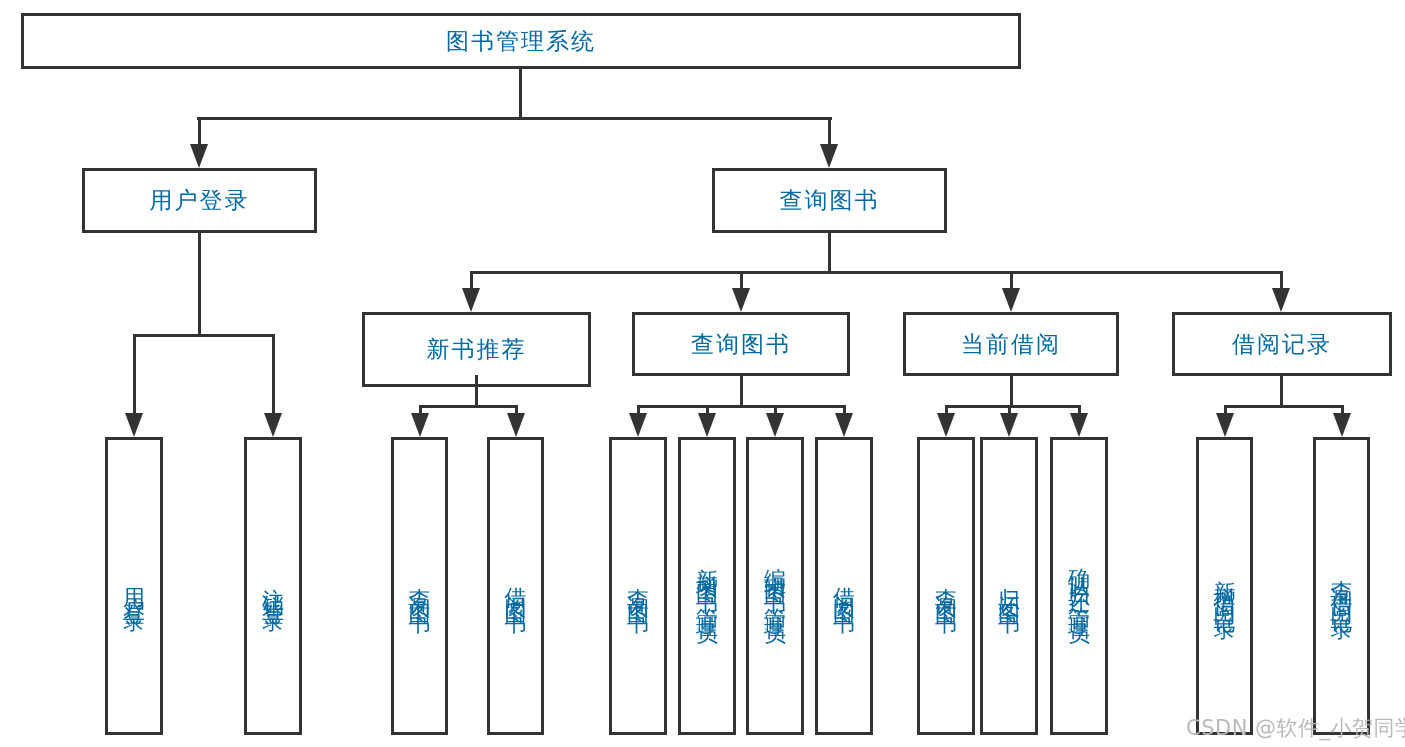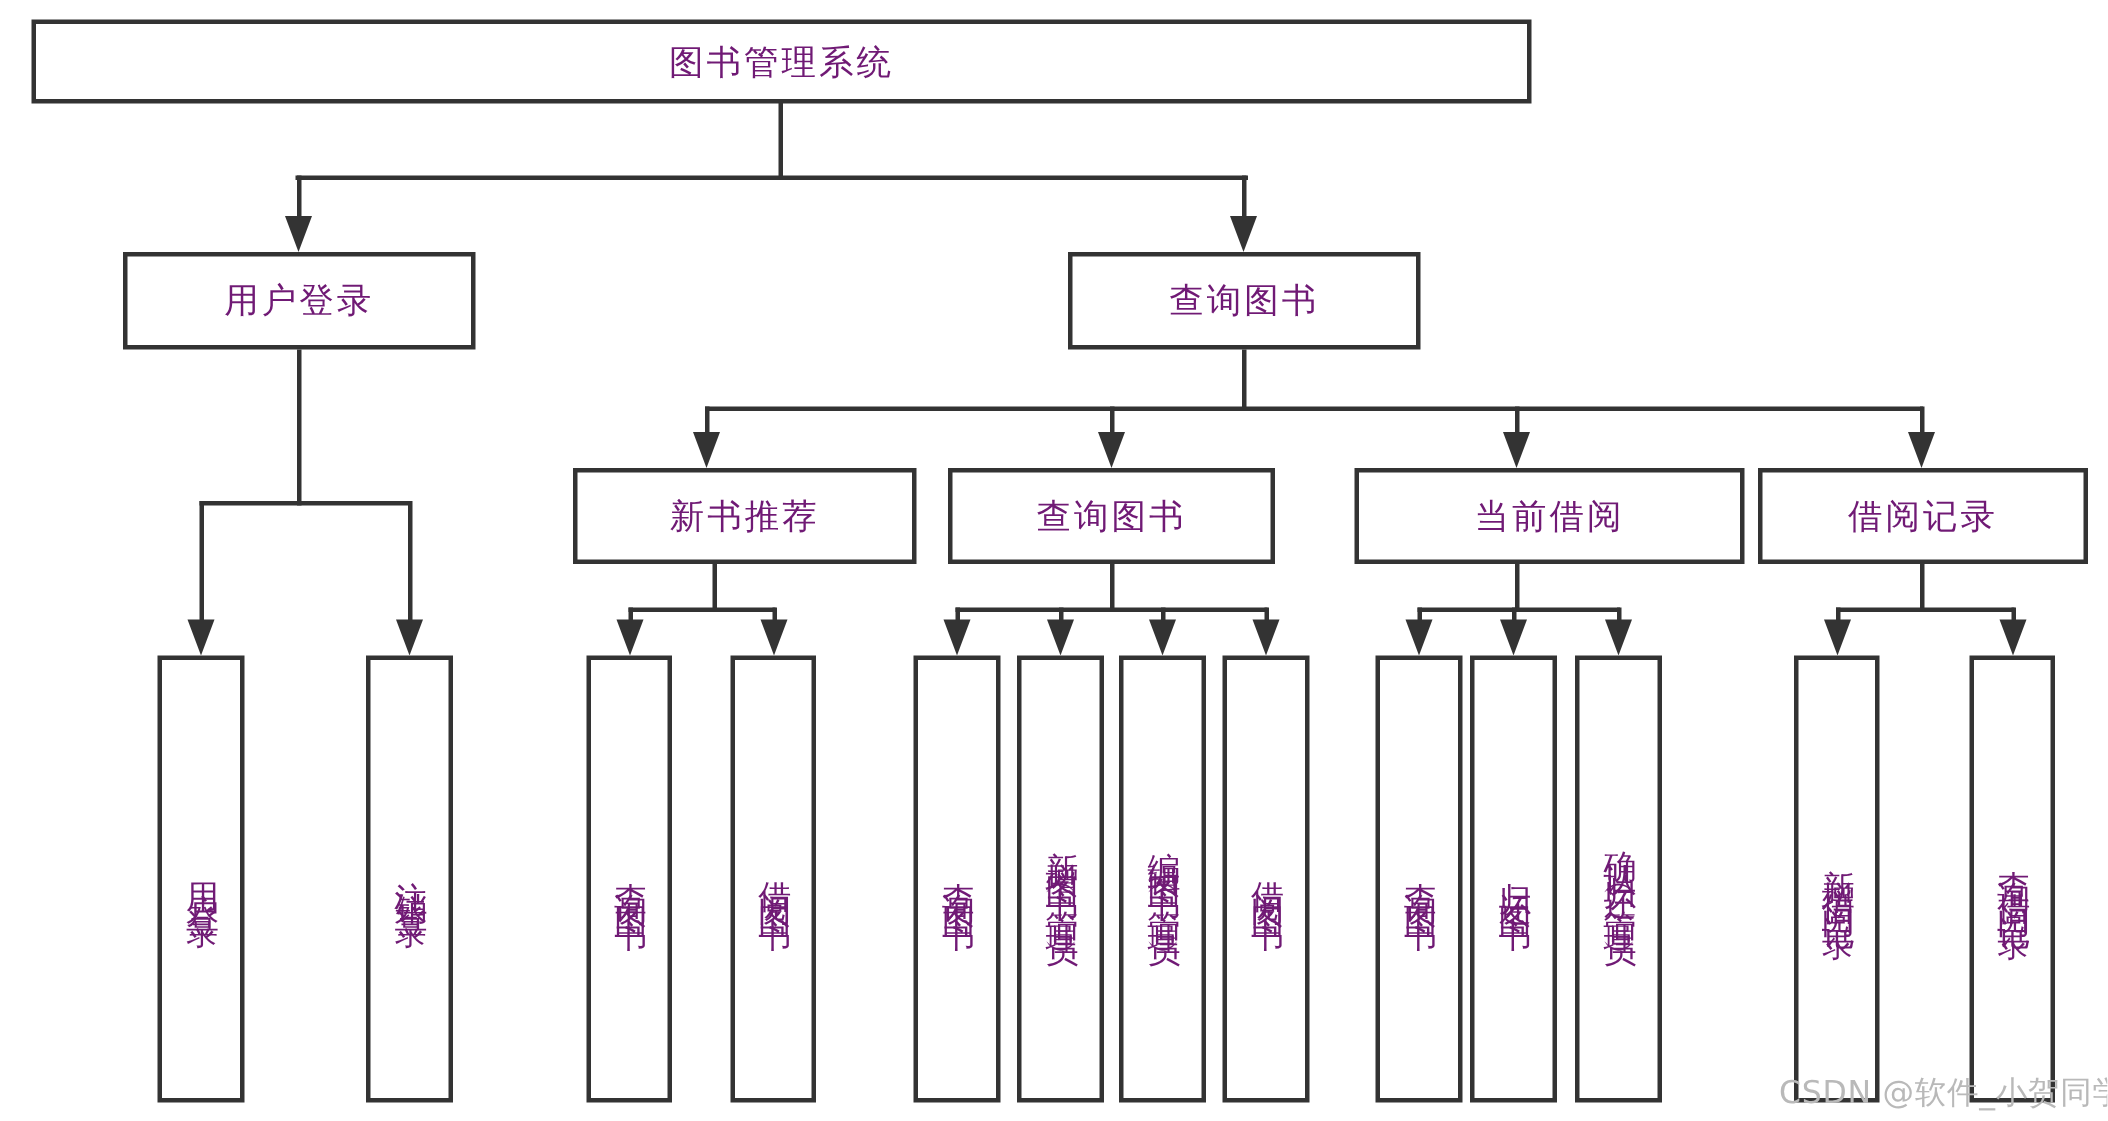--- a/index.html
+++ b/index.html
@@ -3,21 +3,21 @@
 <meta charset="utf-8">
 <style>
   html,body{margin:0;padding:0;background:#ffffff;}
   .canvas{
     position:relative;width:1405px;height:747px;background:#ffffff;
     font-family:"DejaVu Sans","Liberation Sans",sans-serif;overflow:hidden;
   }
   .box{
     position:absolute;border:3px solid #333333;background:#ffffff;
     box-sizing:border-box;display:flex;align-items:center;justify-content:center;
-    color:#701a75;
+    color:#0369a1;
   }
   .box.h span{font-size:23px;letter-spacing:2px;white-space:nowrap;}
   .box.v span{
     writing-mode:vertical-rl;text-orientation:mixed;
     font-size:22px;letter-spacing:8px;line-height:1;white-space:nowrap;
   }
   .line{position:absolute;background:#333333;}
   .arrowhead{
     position:absolute;width:0;height:0;
     border-left:9px solid transparent;border-right:9px solid transparent;
@@ -62,27 +62,27 @@
   <div class="line" style="left:470px;top:271px;width:812px;height:3px"></div>
   <div class="line" style="left:470px;top:271px;width:3px;height:20px"></div>
   <div class="arrowhead" style="left:462px;top:288px"></div>
   <div class="line" style="left:740px;top:271px;width:3px;height:20px"></div>
   <div class="arrowhead" style="left:732px;top:288px"></div>
   <div class="line" style="left:1010px;top:271px;width:3px;height:20px"></div>
   <div class="arrowhead" style="left:1002px;top:288px"></div>
   <div class="line" style="left:1280px;top:271px;width:3px;height:20px"></div>
   <div class="arrowhead" style="left:1272px;top:288px"></div>
 
-  <div class="box h" style="left:382px;top:312px;width:229px;height:64px">
+  <div class="box h" style="left:362px;top:312px;width:229px;height:75px">
     <span>新书推荐</span>
   </div>
   <div class="box h" style="left:632px;top:312px;width:218px;height:64px">
     <span>查询图书</span>
   </div>
-  <div class="box h" style="left:903px;top:312px;width:260px;height:64px">
+  <div class="box h" style="left:903px;top:312px;width:216px;height:64px">
     <span>当前借阅</span>
   </div>
   <div class="box h" style="left:1172px;top:312px;width:220px;height:64px">
     <span>借阅记录</span>
   </div>
 
   <div class="line" style="left:475px;top:375px;width:3px;height:33px"></div>
   <div class="line" style="left:740px;top:375px;width:3px;height:33px"></div>
   <div class="line" style="left:1010px;top:375px;width:3px;height:33px"></div>
   <div class="line" style="left:1280px;top:375px;width:3px;height:33px"></div>

